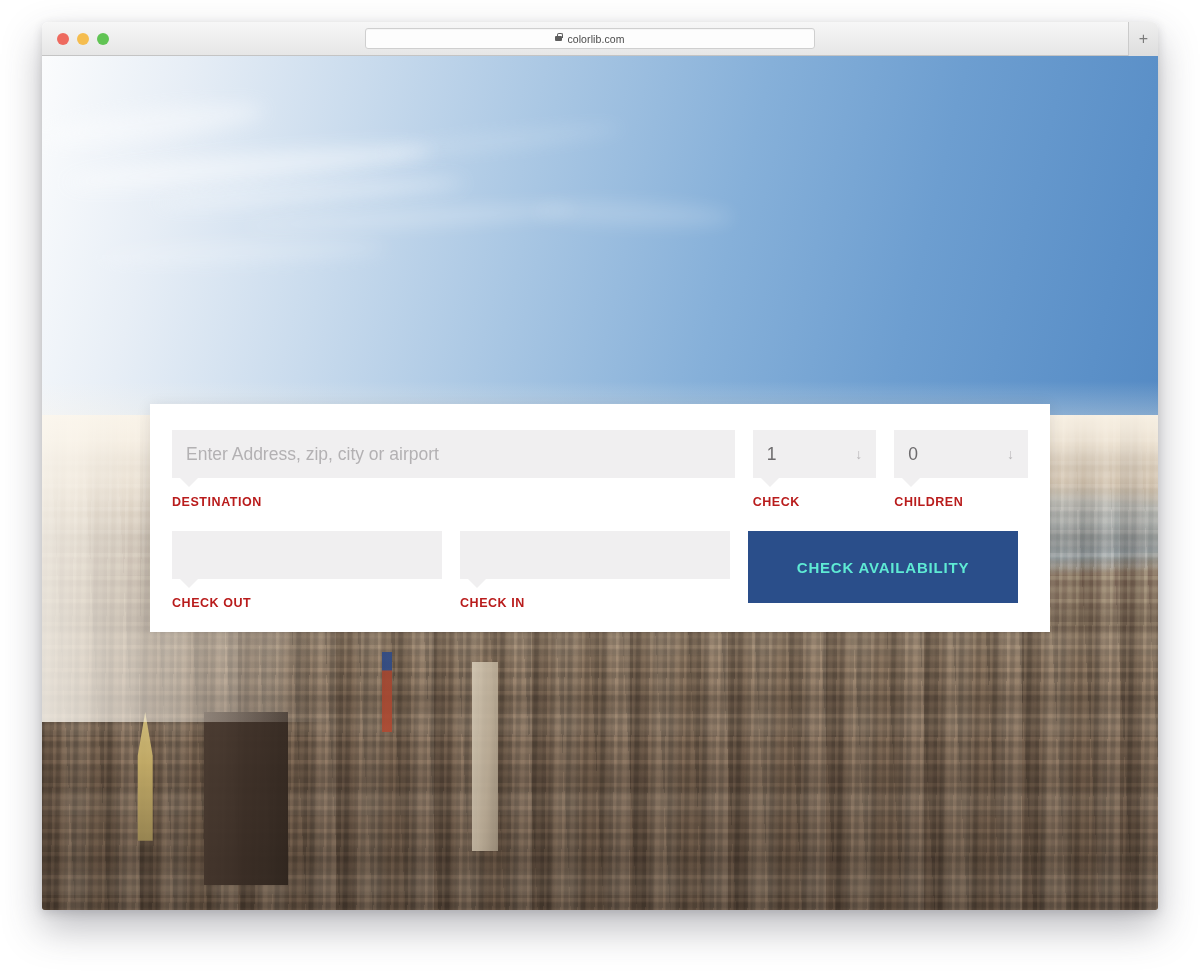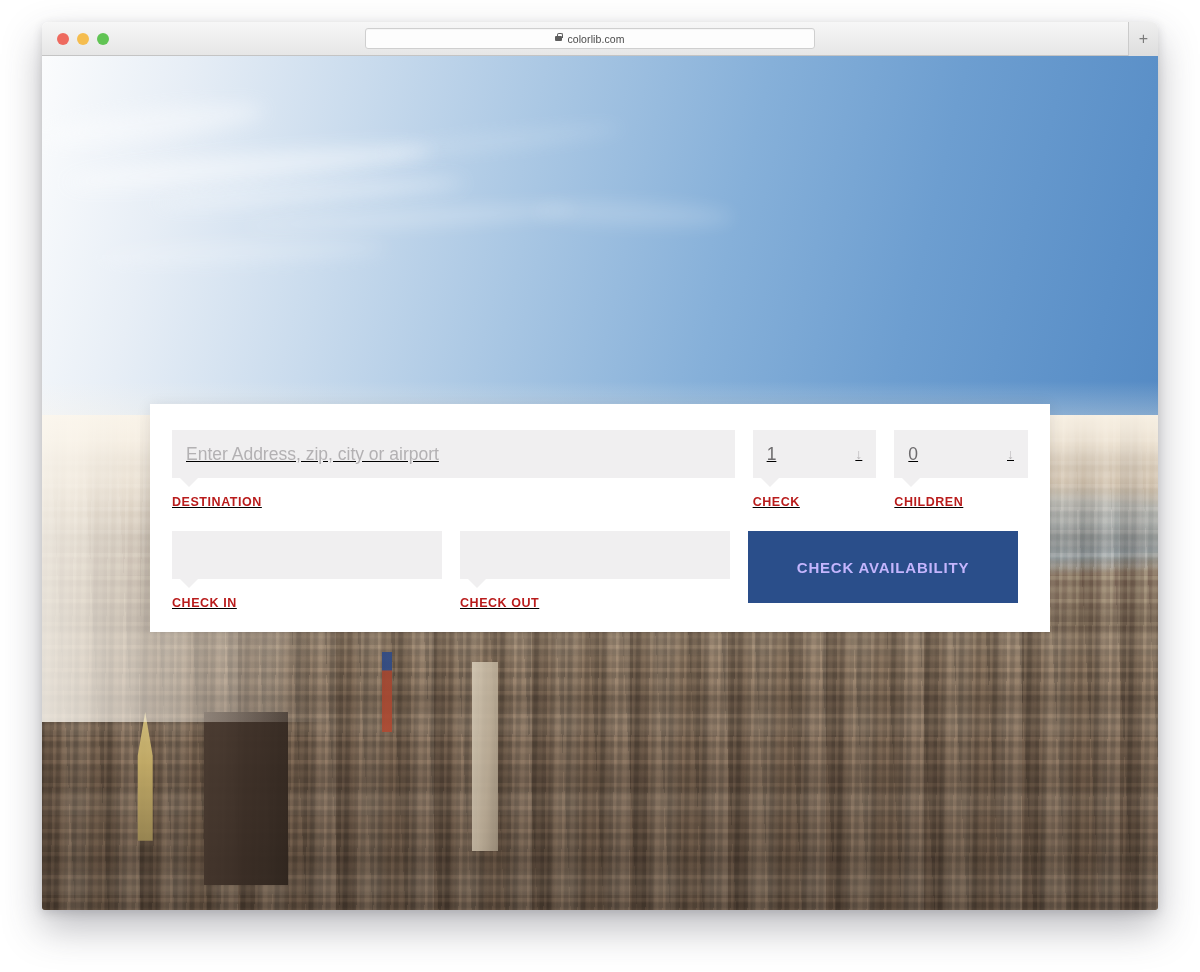--- a/index.html
+++ b/index.html
@@ -300,21 +300,21 @@
     box-shadow: 0 2px 14px rgba(30,30,40,0.10);
   }
 
   .form-row {
     display: flex;
     align-items: flex-start;
     gap: 18px;
   }
   .form-row + .form-row { margin-top: 22px; }
 
-  .field { position: relative; text-decoration: underline; }
+  .field { position: relative; }
   .field.destination { width: 564px; }
   .field.guests      { width: 124px; }
   .field.children    { width: 134px; }
   .field.checkin     { width: 270px; }
   .field.checkout    { width: 270px; }
 
   .field-control {
     position: relative;
     height: 48px;
     background: #f0eff0;
@@ -366,21 +366,21 @@
     letter-spacing: 0.55px;
     color: #b91c1c;
     font-weight: 600;
   }
 
   .check-button {
     width: 270px;
     height: 72px;
     background: #2a4e8a;
     border: none;
-    color: #c4b5fd;
+    color: #5eead4;
     font-family: "Liberation Sans", sans-serif;
     font-size: 15px;
     font-weight: 700;
     letter-spacing: 0.8px;
     cursor: pointer;
     display: flex;
     align-items: center;
     justify-content: center;
   }
 </style>
@@ -468,36 +468,36 @@
               <span class="select-arrow">↓</span>
             </div>
             <span class="notch"></span>
             <span class="field-label">CHILDREN</span>
           </div>
 
         </div>
 
         <div class="form-row">
 
+          <div class="field checkout">
+            <div class="field-control">
+              <input type="text" placeholder="" style="">
+            </div>
+            <span class="notch"></span>
+            <span class="field-label">CHECK OUT</span>
+          </div>
+
           <div class="field checkin">
             <div class="field-control">
               <input type="text" placeholder="" style="">
             </div>
             <span class="notch"></span>
             <span class="field-label">CHECK IN</span>
           </div>
 
-          <div class="field checkout">
-            <div class="field-control">
-              <input type="text" placeholder="" style="">
-            </div>
-            <span class="notch"></span>
-            <span class="field-label">CHECK OUT</span>
-          </div>
-
           <button class="check-button">CHECK AVAILABILITY</button>
 
         </div>
 
       </div>
 
     </div>
   </div>
 </div>
 

